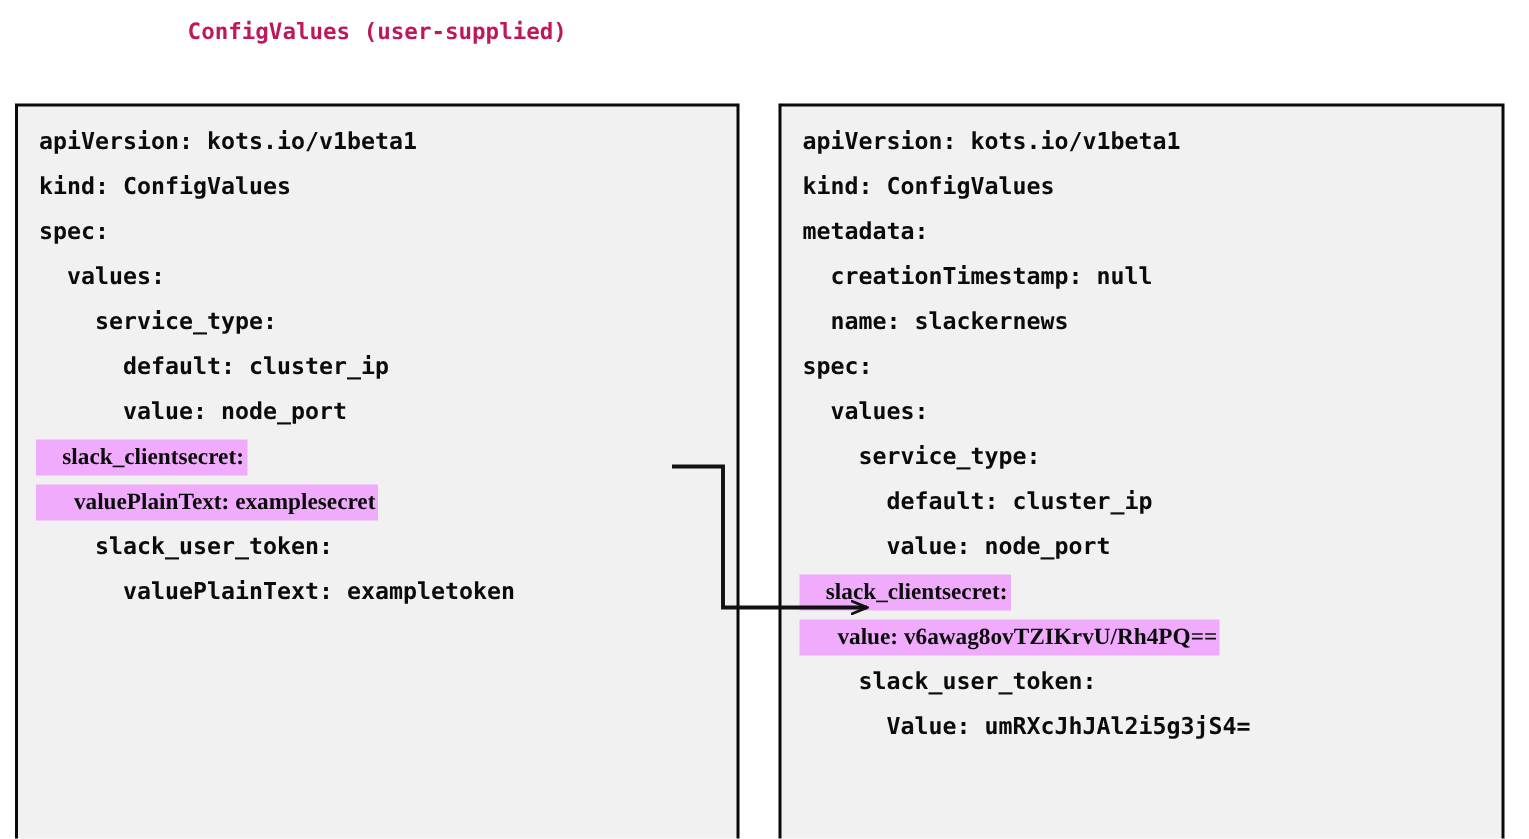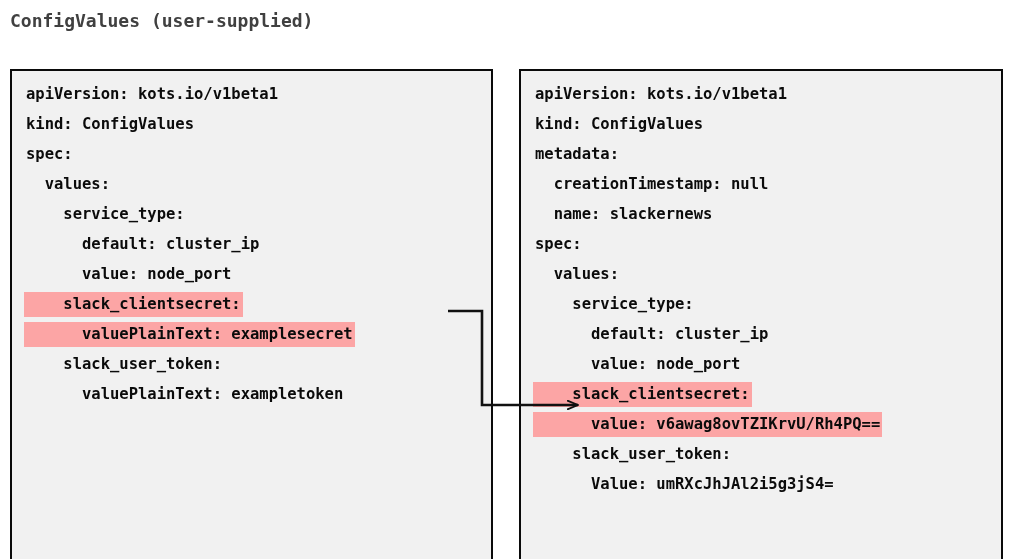--- a/index.html
+++ b/index.html
@@ -20,25 +20,26 @@
     position: absolute;
     left: 0;
     top: 0;
     width: 1019px;
     height: 559px;
   }
 
   .panel-title {
     position: absolute;
     font-family: "DejaVu Sans Mono", "Liberation Mono", monospace;
-    font-size: 18px;
+    font-size: 15px;
     font-weight: bold;
-    color: #404040;
+    color: #be185d;
     letter-spacing: 0px;
     white-space: nowrap;
+    text-align: center;
     line-height: 22px;
   }
 
   .panel {
     position: absolute;
     background: #f1f1f1;
     border: 2px solid #0a0a0a;
     box-sizing: border-box;
     margin-top: 28px;
   }
@@ -62,21 +63,22 @@
     display: block;
   }
 
   .line > .txt {
     display: inline;
     padding: 3px 2px 4px 2px;
     white-space: pre;
   }
 
   .line.hl > .txt {
-    background: #fca5a5;
+    background: #f0abfc;
+    font-family: Liberation Serif, serif;
   }
 
   
   .connector {
     position: absolute;
     left: 0;
     top: 0;
     width: 1019px;
     height: 559px;
     pointer-events: none;

